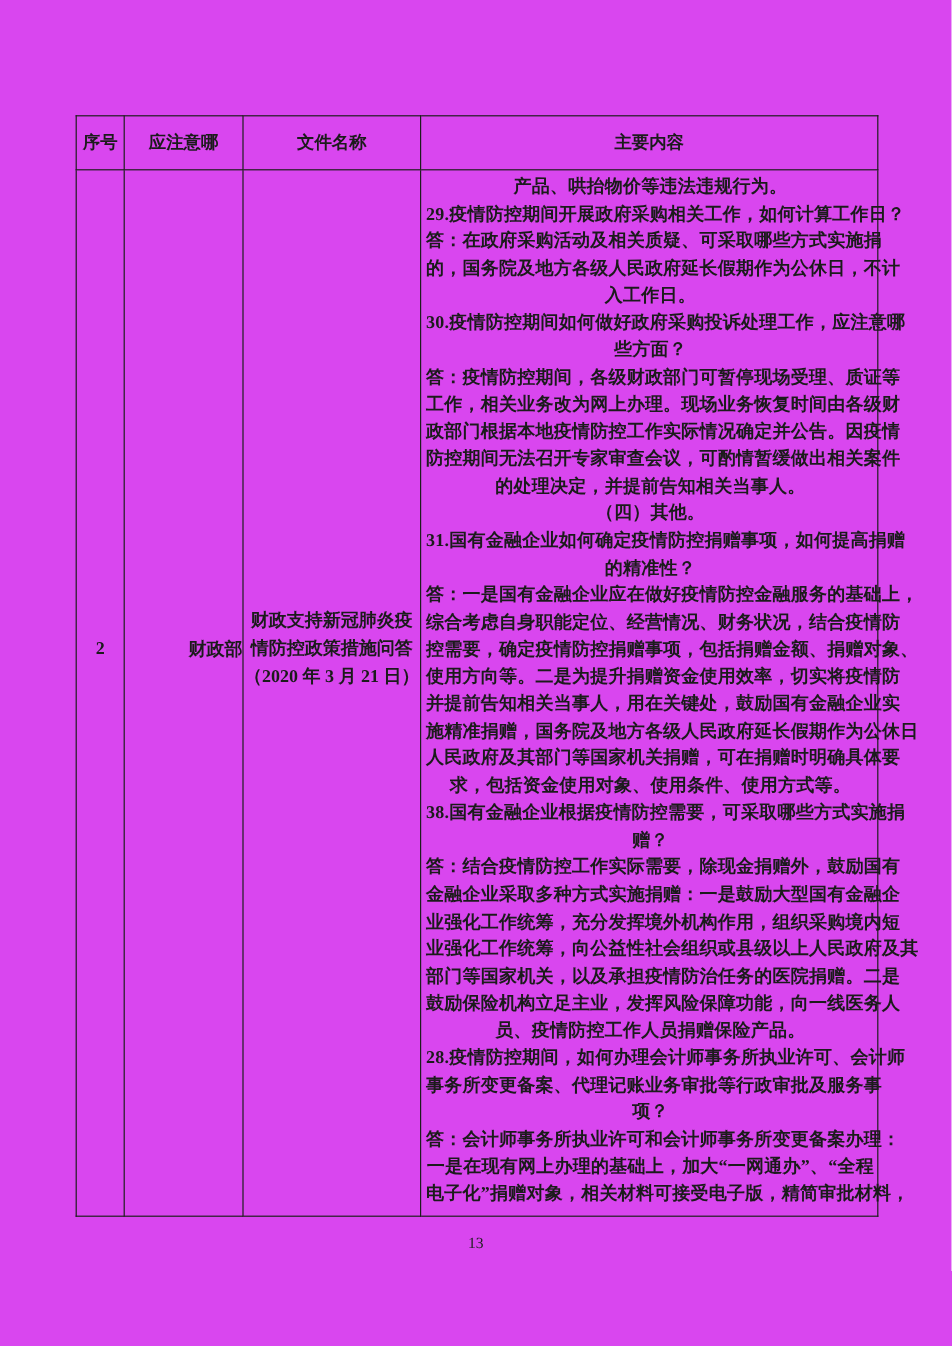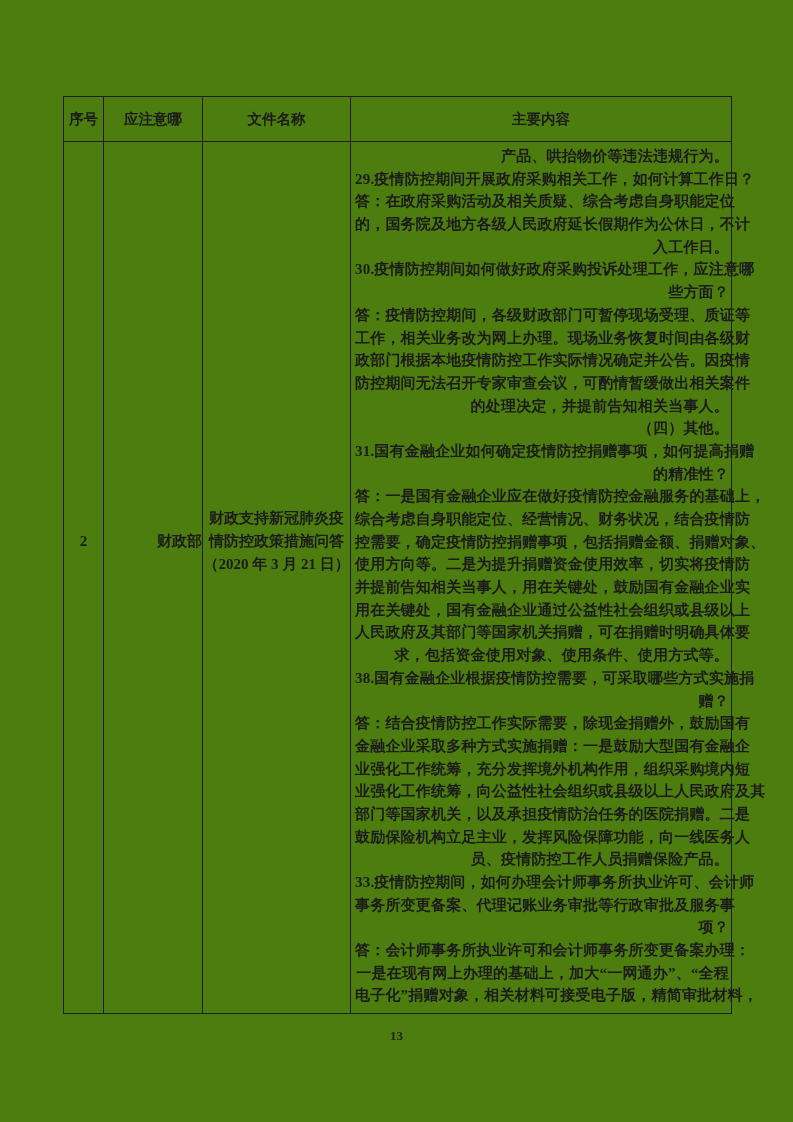--- a/index.html
+++ b/index.html
@@ -4,21 +4,21 @@
 <style>
   html, body {
     margin: 0;
     padding: 0;
     background: #ffffff;
   }
   .sheet {
     position: relative;
     width: 793px;
     height: 1122px;
-    background: #4d7c0f;
+    background: #d946ef;
     font-family: "Liberation Serif", serif;
     color: #1b1b1b;
     overflow: hidden;
   }
   table.doc-table {
     position: absolute;
     left: 63px;
     top: 96px;
     width: 668px;
     border-collapse: collapse;
@@ -57,31 +57,31 @@
   td.cell-docname .doc-line { white-space: nowrap; }
   td.cell-content {
     vertical-align: top;
     padding: 3px 2px 0 4px;
     font-size: 15px;
   }
   .content-line {
     line-height: 22.7px;
     height: 22.7px;
     white-space: nowrap;
-    text-align: right;
+    text-align: center;
     letter-spacing: 0.2px;
   }
   .page-number {
     position: absolute;
     left: 0;
     top: 1028px;
     width: 793px;
     text-align: center;
     font-size: 13px;
-    font-weight: 700;
+    font-weight: 400;
     color: #222222;
   }
 </style>
 </head>
 <body>
 
 <div class="sheet">
 
   <table class="doc-table">
     <colgroup>
@@ -110,51 +110,51 @@
           <div class="v-shift">
               <div class="doc-line">财政支持新冠肺炎疫</div>
               <div class="doc-line">情防控政策措施问答</div>
               <div class="doc-line">（2020 年 3 月 21 日）</div>
             </div>
         </td>
         <td class="cell-content">
           <div>
               <div class="content-line">产品、哄抬物价等违法违规行为。</div>
               <div class="content-line">29.疫情防控期间开展政府采购相关工作，如何计算工作日？</div>
-              <div class="content-line">答：在政府采购活动及相关质疑、综合考虑自身职能定位</div>
+              <div class="content-line">答：在政府采购活动及相关质疑、可采取哪些方式实施捐</div>
               <div class="content-line">的，国务院及地方各级人民政府延长假期作为公休日，不计</div>
               <div class="content-line">入工作日。</div>
               <div class="content-line">30.疫情防控期间如何做好政府采购投诉处理工作，应注意哪</div>
               <div class="content-line">些方面？</div>
               <div class="content-line">答：疫情防控期间，各级财政部门可暂停现场受理、质证等</div>
               <div class="content-line">工作，相关业务改为网上办理。现场业务恢复时间由各级财</div>
               <div class="content-line">政部门根据本地疫情防控工作实际情况确定并公告。因疫情</div>
               <div class="content-line">防控期间无法召开专家审查会议，可酌情暂缓做出相关案件</div>
               <div class="content-line">的处理决定，并提前告知相关当事人。</div>
               <div class="content-line">（四）其他。</div>
               <div class="content-line">31.国有金融企业如何确定疫情防控捐赠事项，如何提高捐赠</div>
               <div class="content-line">的精准性？</div>
               <div class="content-line">答：一是国有金融企业应在做好疫情防控金融服务的基础上，</div>
               <div class="content-line">综合考虑自身职能定位、经营情况、财务状况，结合疫情防</div>
               <div class="content-line">控需要，确定疫情防控捐赠事项，包括捐赠金额、捐赠对象、</div>
               <div class="content-line">使用方向等。二是为提升捐赠资金使用效率，切实将疫情防</div>
               <div class="content-line">并提前告知相关当事人，用在关键处，鼓励国有金融企业实</div>
-              <div class="content-line">用在关键处，国有金融企业通过公益性社会组织或县级以上</div>
+              <div class="content-line">施精准捐赠，国务院及地方各级人民政府延长假期作为公休日</div>
               <div class="content-line">人民政府及其部门等国家机关捐赠，可在捐赠时明确具体要</div>
               <div class="content-line">求，包括资金使用对象、使用条件、使用方式等。</div>
               <div class="content-line">38.国有金融企业根据疫情防控需要，可采取哪些方式实施捐</div>
               <div class="content-line">赠？</div>
               <div class="content-line">答：结合疫情防控工作实际需要，除现金捐赠外，鼓励国有</div>
               <div class="content-line">金融企业采取多种方式实施捐赠：一是鼓励大型国有金融企</div>
               <div class="content-line">业强化工作统筹，充分发挥境外机构作用，组织采购境内短</div>
               <div class="content-line">业强化工作统筹，向公益性社会组织或县级以上人民政府及其</div>
               <div class="content-line">部门等国家机关，以及承担疫情防治任务的医院捐赠。二是</div>
               <div class="content-line">鼓励保险机构立足主业，发挥风险保障功能，向一线医务人</div>
               <div class="content-line">员、疫情防控工作人员捐赠保险产品。</div>
-              <div class="content-line">33.疫情防控期间，如何办理会计师事务所执业许可、会计师</div>
+              <div class="content-line">28.疫情防控期间，如何办理会计师事务所执业许可、会计师</div>
               <div class="content-line">事务所变更备案、代理记账业务审批等行政审批及服务事</div>
               <div class="content-line">项？</div>
               <div class="content-line">答：会计师事务所执业许可和会计师事务所变更备案办理：</div>
               <div class="content-line">一是在现有网上办理的基础上，加大“一网通办”、“全程</div>
               <div class="content-line">电子化”捐赠对象，相关材料可接受电子版，精简审批材料，</div>
             </div>
         </td>
       </tr>
     </tbody>
   </table>

